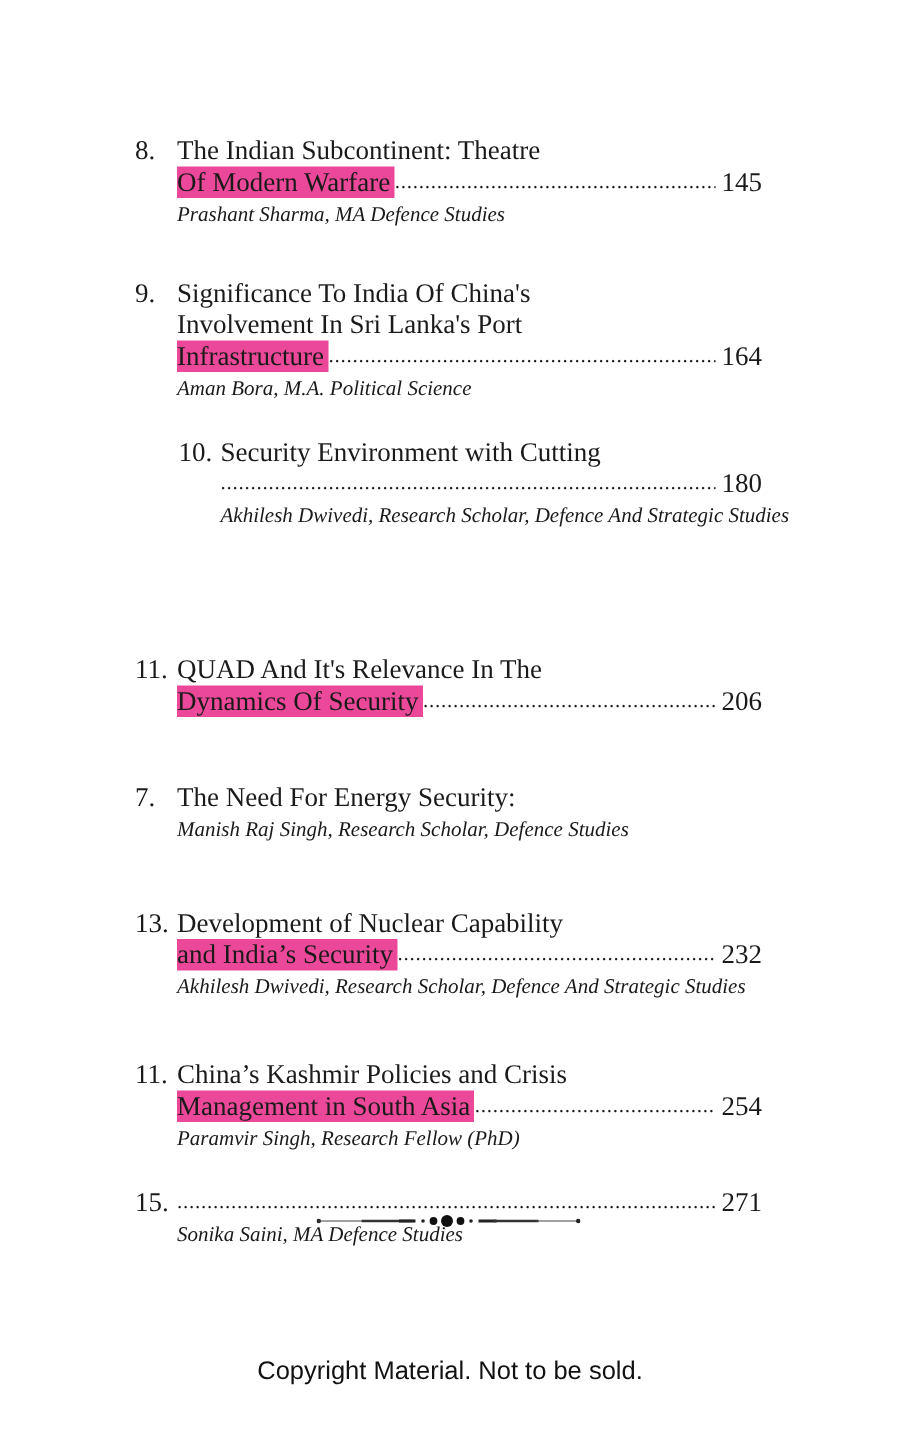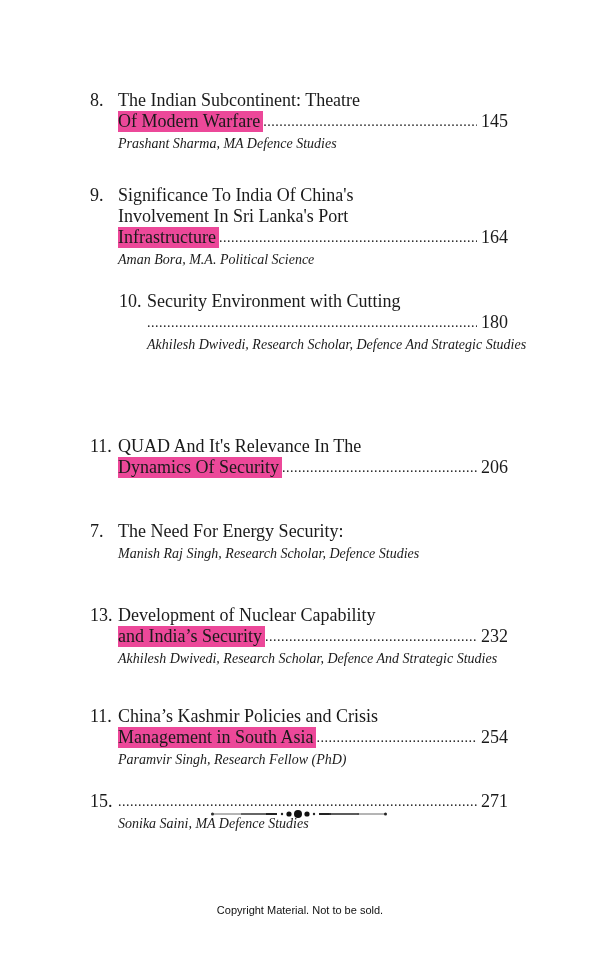--- a/index.html
+++ b/index.html
@@ -9,21 +9,21 @@
   .line { position:relative; height:21px; line-height:21px; font-size:18px; white-space:nowrap; }
   .num { position:absolute; left:0; top:0; }
   .title-text { position:absolute; left:28px; top:0; }
   .leader-line { position:absolute; left:28px; right:0; top:0; display:flex; }
   .leader-text { background:#ec4899; padding-right:3px; flex:0 0 auto; }
   .dots { flex:1 1 auto; overflow:hidden; white-space:nowrap; letter-spacing:0.5px; font-size:14px; }
   .dots::before { content:"........................................................................................................................................................................"; }
   .page { flex:0 0 auto; padding-left:4px; }
   .author { margin-left:28px; margin-top:3px; font-style:italic; font-size:14px; line-height:18px; width:380px; }
   .ornament { position:absolute; left:211px; top:806px; width:176px; height:16px; }
-  .copyright { position:absolute; left:0; width:600px; top:904px; text-align:center; font-family:"Liberation Sans", sans-serif; font-size:11px; color:#111; }
+  .copyright { position:absolute; left:0; width:600px; top:904px; text-align:center; font-family:"Liberation Sans", sans-serif; font-size:17px; color:#111; }
 </style>
 </head>
 <body>
 
 <div class="toc">
 
   <div class="entry" style="height:95px;">
     <div class="line">
       <span class="num">8.</span>
       <span class="title-text">The Indian Subcontinent: Theatre</span>

